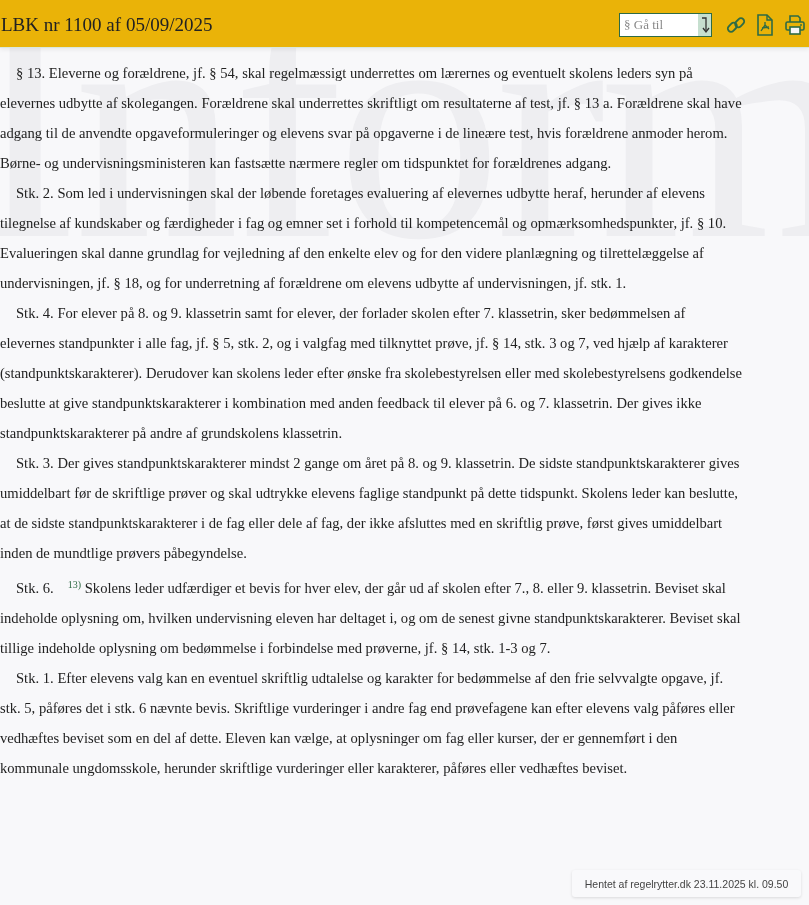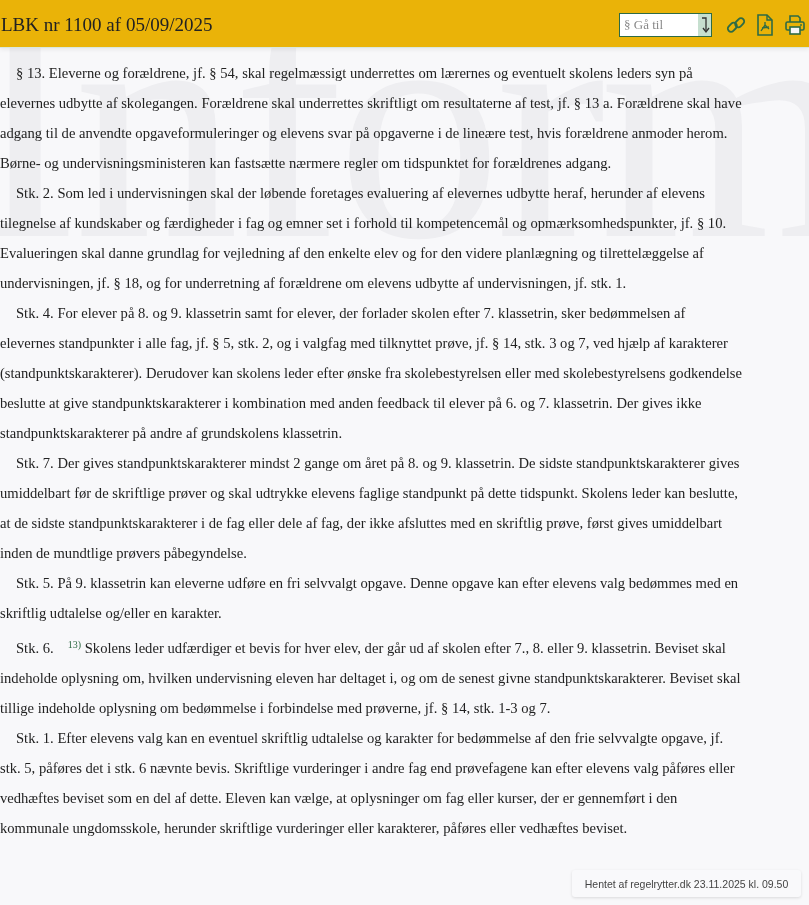--- a/index.html
+++ b/index.html
@@ -191,26 +191,22 @@
     </p>
     <p>
       <span class="stk">Stk. 2.</span>
       <span>Som led i undervisningen skal der løbende foretages evaluering af elevernes udbytte heraf, herunder af elevens tilegnelse af kundskaber og færdigheder i fag og emner set i forhold til kompetencemål og opmærksomhedspunkter, jf. § 10. Evalueringen skal danne grundlag for vejledning af den enkelte elev og for den videre planlægning og tilrettelæggelse af undervisningen, jf. § 18, og for underretning af forældrene om elevens udbytte af undervisningen, jf. stk. 1.</span>
     </p>
     <p>
       <span class="stk">Stk. 4.</span>
       <span>For elever på 8. og 9. klassetrin samt for elever, der forlader skolen efter 7. klassetrin, sker bedømmelsen af elevernes standpunkter i alle fag, jf. § 5, stk. 2, og i valgfag med tilknyttet prøve, jf. § 14, stk. 3 og 7, ved hjælp af karakterer (standpunktskarakterer). Derudover kan skolens leder efter ønske fra skolebestyrelsen eller med skolebestyrelsens godkendelse beslutte at give standpunktskarakterer i kombination med anden feedback til elever på 6. og 7. klassetrin. Der gives ikke standpunktskarakterer på andre af grundskolens klassetrin.</span>
     </p>
     <p>
-      <span class="stk">Stk. 7.</span>
+      <span class="stk">Stk. 3.</span>
       <span>Der gives standpunktskarakterer mindst 2 gange om året på 8. og 9. klassetrin. De sidste standpunktskarakterer gives umiddelbart før de skriftlige prøver og skal udtrykke elevens faglige standpunkt på dette tidspunkt. Skolens leder kan beslutte, at de sidste standpunktskarakterer i de fag eller dele af fag, der ikke afsluttes med en skriftlig prøve, først gives umiddelbart inden de mundtlige prøvers påbegyndelse.</span>
-    </p>
-    <p>
-      <span class="stk">Stk. 5.</span>
-      <span>På 9. klassetrin kan eleverne udføre en fri selvvalgt opgave. Denne opgave kan efter elevens valg bedømmes med en skriftlig udtalelse og/eller en karakter.</span>
     </p>
     <p style="margin-top:2px;">
       <span class="stk">Stk. 6.</span><sup class="note">13)</sup>
       <span>Skolens leder udfærdiger et bevis for hver elev, der går ud af skolen efter 7., 8. eller 9. klassetrin. Beviset skal indeholde oplysning om, hvilken undervisning eleven har deltaget i, og om de senest givne standpunktskarakterer. Beviset skal tillige indeholde oplysning om bedømmelse i forbindelse med prøverne, jf. § 14, stk. 1-3 og 7.</span>
     </p>
     <p>
       <span class="stk">Stk. 1.</span>
       <span>Efter elevens valg kan en eventuel skriftlig udtalelse og karakter for bedømmelse af den frie selvvalgte opgave, jf. stk. 5, påføres det i stk. 6 nævnte bevis. Skriftlige vurderinger i andre fag end prøvefagene kan efter elevens valg påføres eller vedhæftes beviset som en del af dette. Eleven kan vælge, at oplysninger om fag eller kurser, der er gennemført i den kommunale ungdomsskole, herunder skriftlige vurderinger eller karakterer, påføres eller vedhæftes beviset.</span>
     </p>
   </div>

